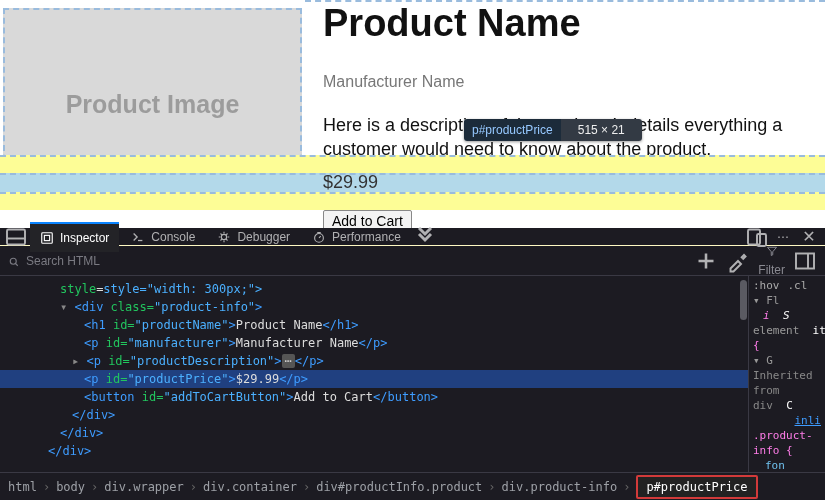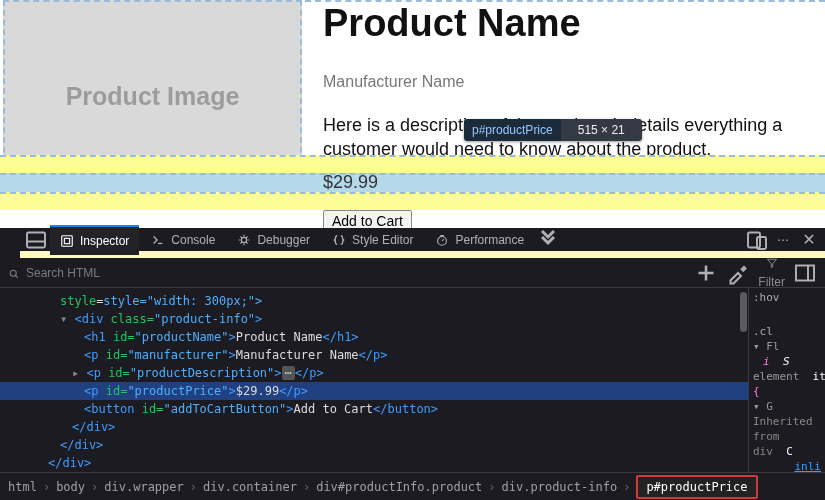--- a/index.html
+++ b/index.html
@@ -12,21 +12,21 @@
   height: 500px;
 }
 .page-area {
   position: relative;
   width: 825px;
   height: 228px;
   background: #fff;
 }
 .dashed-box-img {
   position: absolute;
-  left: 3px; top: 0;
+  left: 3px; top: 8px;
   width: 299px; height: 192px;
   border: 2px dashed #99bbdd;
   background: #d9d9d9;
   display: flex; align-items: center; justify-content: center;
   font-size: 25px; font-weight: 700; color: #9c9c9c;
 }
 .info-col {
   position: absolute;
   left: 305px; top: 0; right: 0;
 }
@@ -55,22 +55,22 @@
 .tip .a { background:#1c2b3a; color:#96c8ff; padding:4px 8px; }
 .tip .b { background:#333a44; color:#eee; padding:4px 17px; }
 
 
 .devtools {
   position:absolute; left:0; top:228px; width:825px; height:272px;
   background:#1c1b22; color:#b1b1b3; font-size:12px;
   display:flex; flex-direction:column;
 }
 .dt-top {
-  height:30px; border-bottom:7px solid #fef9c3;
-  display:flex; align-items:center; padding:0 4px; gap:2px;margin-left:20px;
+  height:18px; border-bottom:1px solid #fef9c3;
+  display:flex; align-items:center; padding:0 4px; gap:2px;
 }
 .dt-tab {
   display:flex; align-items:center; gap:6px; padding:0 10px; height:30px;
   color:#b1b1b3;
 }
 .dt-tab.active { border-top:2px solid #0a84ff; background:#232327; color:#fff; }
 .dt-tab svg { width:14px; height:14px; }
 .dt-spacer { flex:1; }
 .dt-iconbtn { width:24px; height:24px; display:flex;align-items:center;justify-content:center;}
 .dt-close { font-size:16px; }
@@ -87,21 +87,21 @@
 .ind1{padding-left:60px;} .ind2{padding-left:72px;} .ind3{padding-left:84px;}
 .ind0b{padding-left:48px;}
 .attr-name{color:#22c55e;} .attr-val{color:#4bb0ff;} .tag{color:#3e9cff;margin-top:48px;} .txt{color:#ddd;} .expander{color:#888;}
 .dom-sel { background:#204080; }
 .styles-pane {
   width:77px; border-left:1px solid #3a3944;
   font-family:Menlo, Consolas, monospace; font-size:11px; line-height:15px;
   padding:2px 4px; overflow:hidden; color:#999;
 }
 .styles-pane .fkw{color:#ff7de9;} .styles-pane .lnk{color:#3e9cff;text-decoration:underline;}
-.hdr { color:#aaa; display:flex; gap:19px;flex-direction:column; }
+.hdr { color:#aaa; display:flex; gap:8px; }
 .scrollbar{position:absolute; right:0; top:0; width:9px; height:100%;}
 .scrollbar .thumb{position:absolute; right:1px; top:4px; width:7px; height:40px; background:#5a5a62; border-radius:4px;}
 .breadcrumb {
   height:28px; border-top:1px solid #3a3944;
   display:flex; align-items:center; padding:0 8px; gap:6px;
   font-family:Menlo, Consolas, monospace; font-size:12px; color:#9da0a6;
 }
 .breadcrumb .chev{color:#666;}
 .breadcrumb .cur{ color:#fff; background:#222; padding:3px 8px; border:2px solid #d23a3a; border-radius:2px;}
 </style>
@@ -155,26 +155,20 @@
           <line x1="8" y1="12" x2="13" y2="12"></line>
         </svg>
         <span>Console</span>
       </div>
     <div class="dt-tab">
         <svg viewBox="0 0 16 16" fill="none" stroke="#b1b1b3" stroke-width="1.3">
           <circle cx="8" cy="8" r="3"></circle>
           <path d="M8 2v2M8 12v2M2 8h2M12 8h2M4 4l1.5 1.5M12 4l-1.5 1.5M4 12l1.5-1.5M12 12l-1.5-1.5"></path>
         </svg>
         <span>Debugger</span>
-      </div>
-    <div class="dt-tab">
-        <svg viewBox="0 0 16 16" fill="none" stroke="#b1b1b3" stroke-width="1.5">
-          <path d="M6 3c-2 0-2 2-2 3s0 2-2 2c2 0 2 2 2 3s0 2 2 2M10 3c2 0 2 2 2 3s0 2 2 2c-2 0-2 2-2 3s0 2-2 2"></path>
-        </svg>
-        <span>Style Editor</span>
       </div>
     <div class="dt-tab">
         <svg viewBox="0 0 16 16" fill="none" stroke="#b1b1b3" stroke-width="1.3">
           <circle cx="8" cy="9" r="5"></circle>
           <path d="M8 9l2-2M6 3h4"></path>
         </svg>
         <span>Performance</span>
       </div>
     <div class="dt-iconbtn">
         <svg viewBox="0 0 16 16" fill="none" stroke="#b1b1b3" stroke-width="2">

